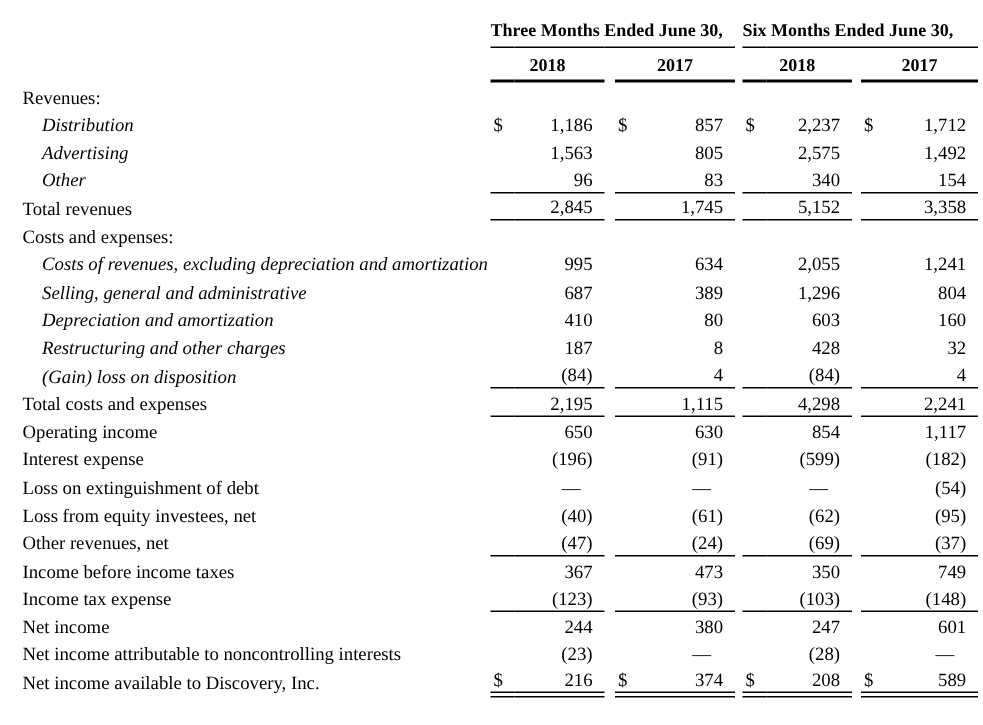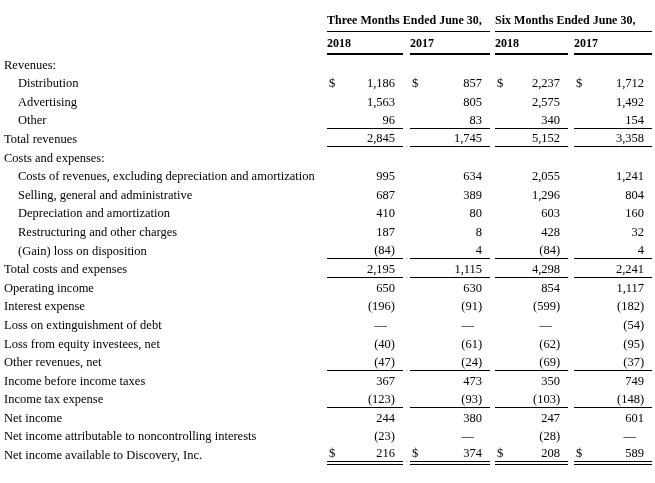--- a/index.html
+++ b/index.html
@@ -29,30 +29,30 @@
   }
   thead td.grp {
     text-align: left;
     font-weight: bold;
     font-size: 12px;
     height: 23px;
     border-bottom: 1px solid #000;
     padding-bottom: 3px;
   }
   thead td.yr {
-    text-align: left;
+    text-align: center;
     font-weight: bold;
     font-size: 12px;
     height: 19px;
     border-bottom: 2px solid #000;
     padding-bottom: 2px;
   }
   tbody tr { height: 18.6px; }
-  td.lbl { text-align: left; padding-left: 4px; }
-  td.lbl.ind { padding-left: 18px; }
+  td.lbl { text-align: left; padding-left: 15px; }
+  td.lbl.ind { padding-left: 28px; font-style: italic; }
   td.d { text-align: left; padding-left: 2px; }
   td.v { text-align: right; padding-right: 8px; }
   td.v.dash { padding-right: 16px; }
   td.bt { border-top: 1px solid #000; }
   td.bb { border-bottom: 1px solid #000; margin-top: 40px; }
   td.dbl { border-bottom: 4px double #000; }
 </style>
 </head>
 <body>
 

